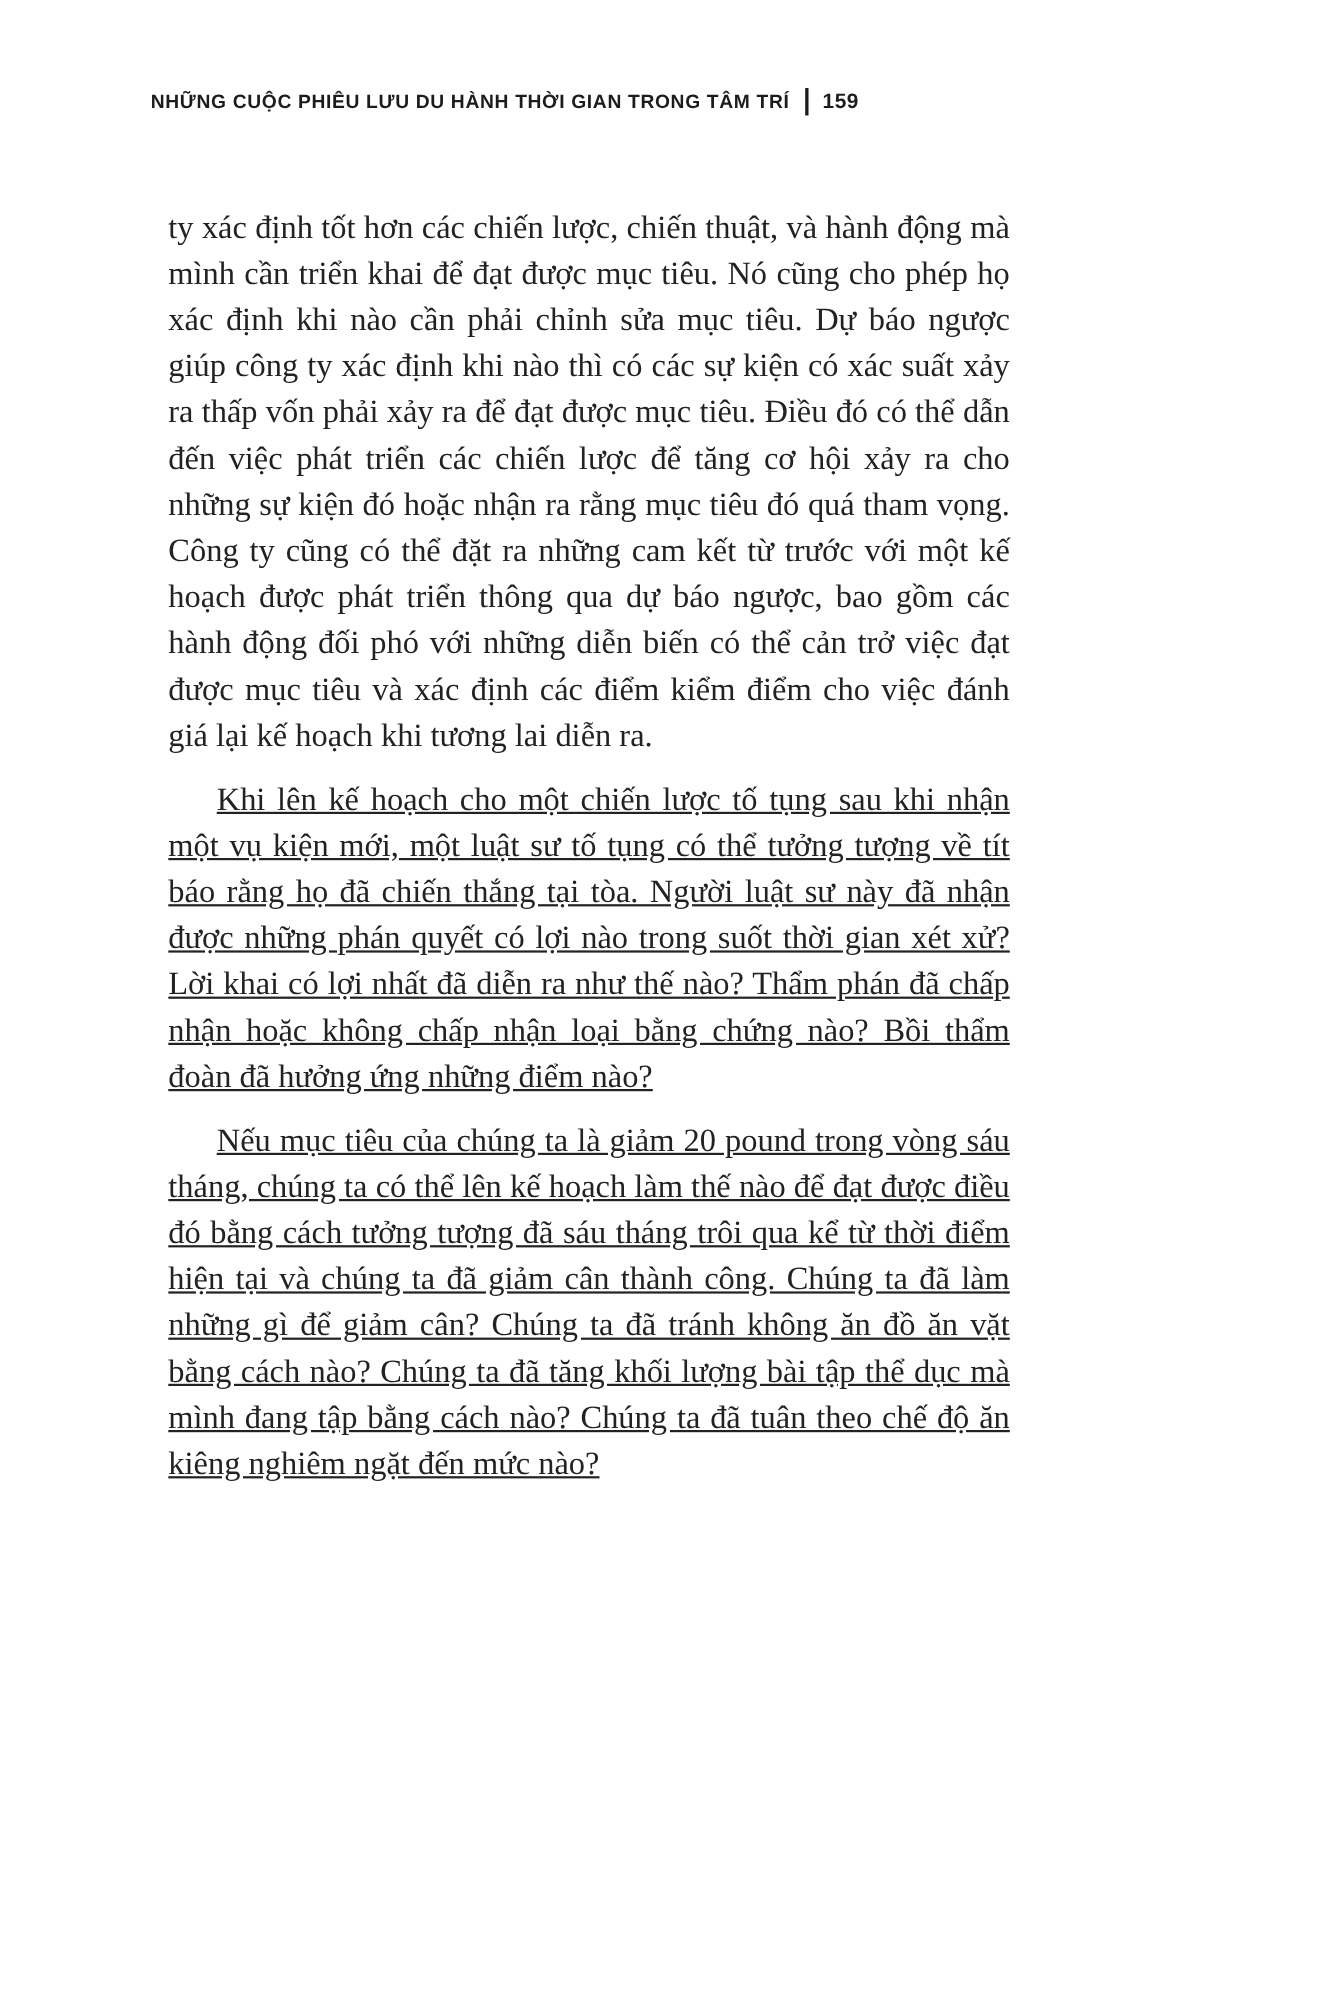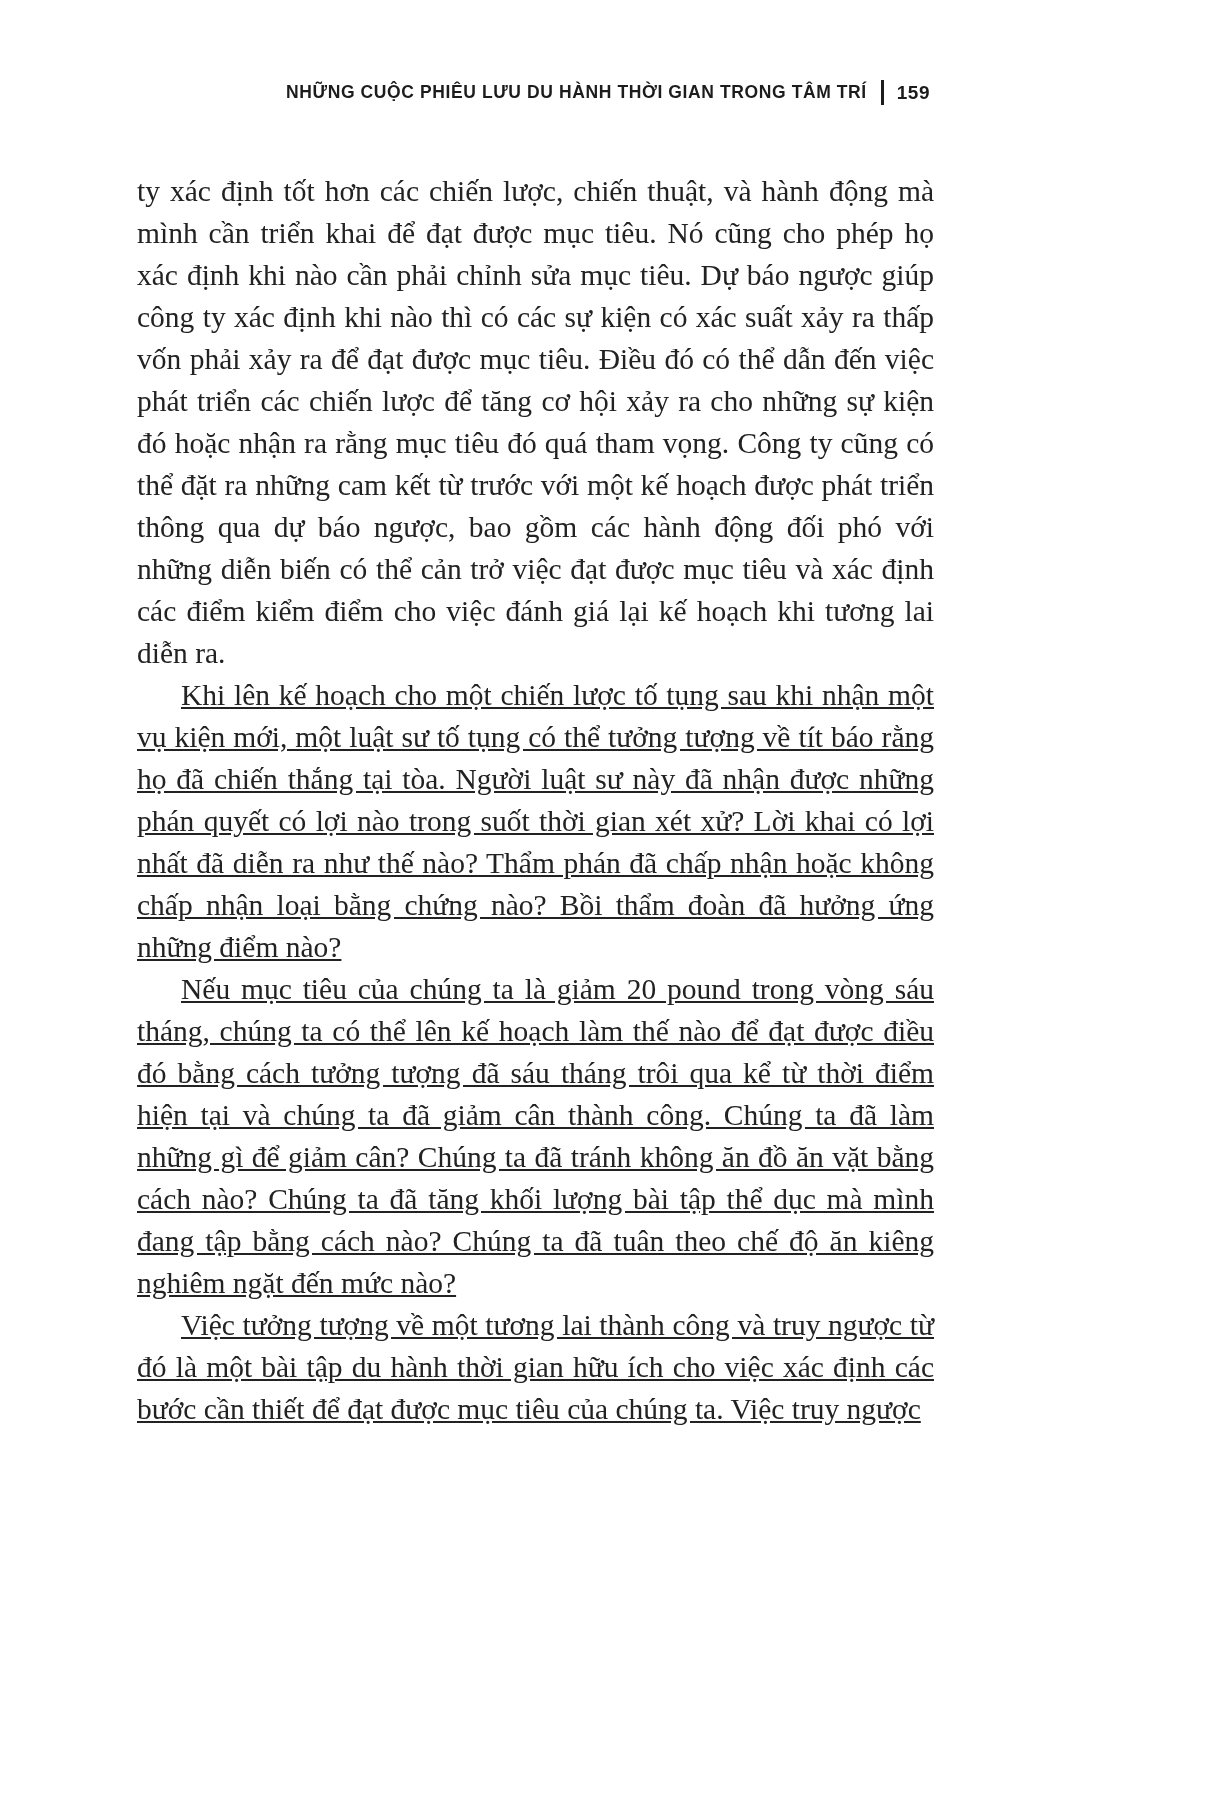--- a/index.html
+++ b/index.html
@@ -15,21 +15,20 @@
     background: #ffffff;
     overflow: hidden;
     font-family: "Liberation Serif", serif;
   }
   .running-header {
     position: absolute;
     top: 80px;
     left: 137px;
     width: 793px;
     display: flex;
-    justify-content: flex-end;
     align-items: center;
     font-family: "Liberation Sans", sans-serif;
     font-weight: 700;
     font-size: 17.5px;
     letter-spacing: 0.6px;
     color: #1c1c1c;
     white-space: nowrap;
   }
   .running-title {
     text-transform: uppercase;
@@ -49,21 +48,21 @@
     position: absolute;
     top: 170px;
     left: 137px;
     width: 797px;
     color: #222222;
     font-size: 29.5px;
     line-height: 42px;
     text-align: justify;
   }
   .para {
-    margin: 0;
+    margin: 16px;
     padding: 0;
   }
   .para.indent {
     text-indent: 44px;
     text-decoration: underline;
   }
 </style>
 </head>
 <body>
 
@@ -72,16 +71,15 @@
   <header class="running-header">
     <span class="running-title">NHỮNG CUỘC PHIÊU LƯU DU HÀNH THỜI GIAN TRONG TÂM TRÍ</span>
     <span class="header-divider"></span>
     <span class="page-number">159</span>
   </header>
 
   <main class="text-block">
     <p class="para no-indent">ty xác định tốt hơn các chiến lược, chiến thuật, và hành động mà mình cần triển khai để đạt được mục tiêu. Nó cũng cho phép họ xác định khi nào cần phải chỉnh sửa mục tiêu. Dự báo ngược giúp công ty xác định khi nào thì có các sự kiện có xác suất xảy ra thấp vốn phải xảy ra để đạt được mục tiêu. Điều đó có thể dẫn đến việc phát triển các chiến lược để tăng cơ hội xảy ra cho những sự kiện đó hoặc nhận ra rằng mục tiêu đó quá tham vọng. Công ty cũng có thể đặt ra những cam kết từ trước với một kế hoạch được phát triển thông qua dự báo ngược, bao gồm các hành động đối phó với những diễn biến có thể cản trở việc đạt được mục tiêu và xác định các điểm kiểm điểm cho việc đánh giá lại kế hoạch khi tương lai diễn ra.</p>
     <p class="para indent">Khi lên kế hoạch cho một chiến lược tố tụng sau khi nhận một vụ kiện mới, một luật sư tố tụng có thể tưởng tượng về tít báo rằng họ đã chiến thắng tại tòa. Người luật sư này đã nhận được những phán quyết có lợi nào trong suốt thời gian xét xử? Lời khai có lợi nhất đã diễn ra như thế nào? Thẩm phán đã chấp nhận hoặc không chấp nhận loại bằng chứng nào? Bồi thẩm đoàn đã hưởng ứng những điểm nào?</p>
     <p class="para indent">Nếu mục tiêu của chúng ta là giảm 20 pound trong vòng sáu tháng, chúng ta có thể lên kế hoạch làm thế nào để đạt được điều đó bằng cách tưởng tượng đã sáu tháng trôi qua kể từ thời điểm hiện tại và chúng ta đã giảm cân thành công. Chúng ta đã làm những gì để giảm cân? Chúng ta đã tránh không ăn đồ ăn vặt bằng cách nào? Chúng ta đã tăng khối lượng bài tập thể dục mà mình đang tập bằng cách nào? Chúng ta đã tuân theo chế độ ăn kiêng nghiêm ngặt đến mức nào?</p>
-    <p class="para indent">Việc tưởng tượng về một tương lai thành công và truy ngược từ đó là một bài tập du hành thời gian hữu ích cho việc xác định các bước cần thiết để đạt được mục tiêu của chúng ta. Việc truy ngược</p>
   </main>
 
 </div>
 
 </body></html>

